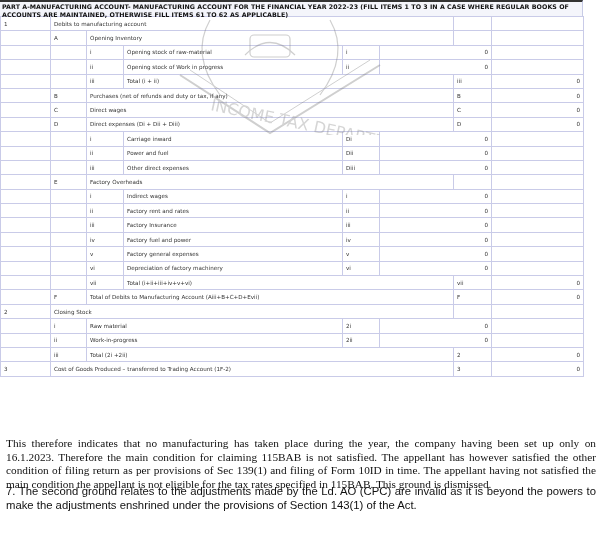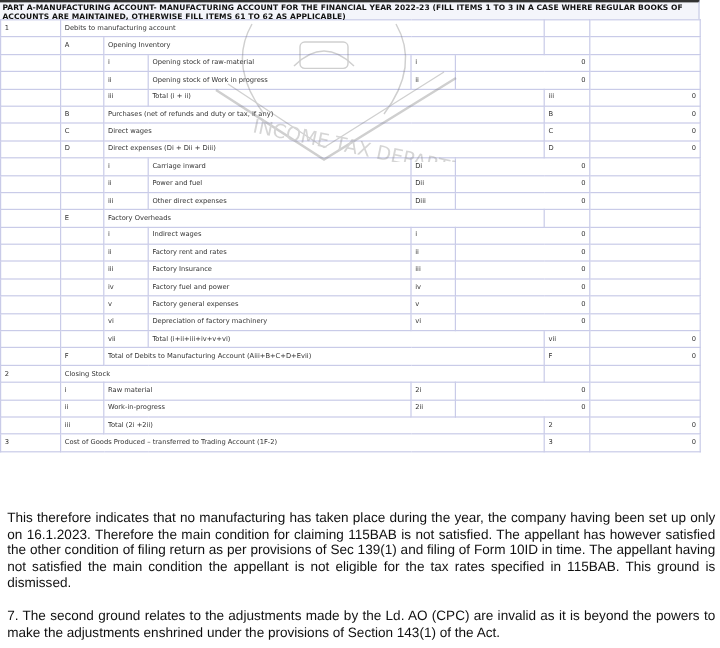--- a/index.html
+++ b/index.html
@@ -39,22 +39,22 @@
   .watermark {
     position: absolute; left: 150px; top: 15px; width: 240px; height: 120px;
     pointer-events: none; opacity: 0.35;
   }
   .para {
     position: absolute; left: 6px; width: 590px;
     font-family: "Liberation Sans", sans-serif;
     font-size: 11.3px; line-height: 13.4px; color: #111;
     text-align: justify;
   }
-  .p1 { top: 415px; }
-  .p2 { top: 497px; }
+  .p1 { top: 426px; font-family: Liberation Serif, serif; }
+  .p2 { top: 474px; }
 </style>
 </head>
 <body>
 
 <div class="form-wrap">
   <div class="form-header">PART A-MANUFACTURING ACCOUNT- MANUFACTURING ACCOUNT FOR THE FINANCIAL YEAR 2022-23 (FILL ITEMS 1 TO 3 IN A CASE WHERE REGULAR BOOKS OF ACCOUNTS ARE MAINTAINED, OTHERWISE FILL ITEMS 61 TO 62 AS APPLICABLE)</div>
   <table class="acc">
     <colgroup>
       <col style="width:50px">
         <col style="width:36px">

